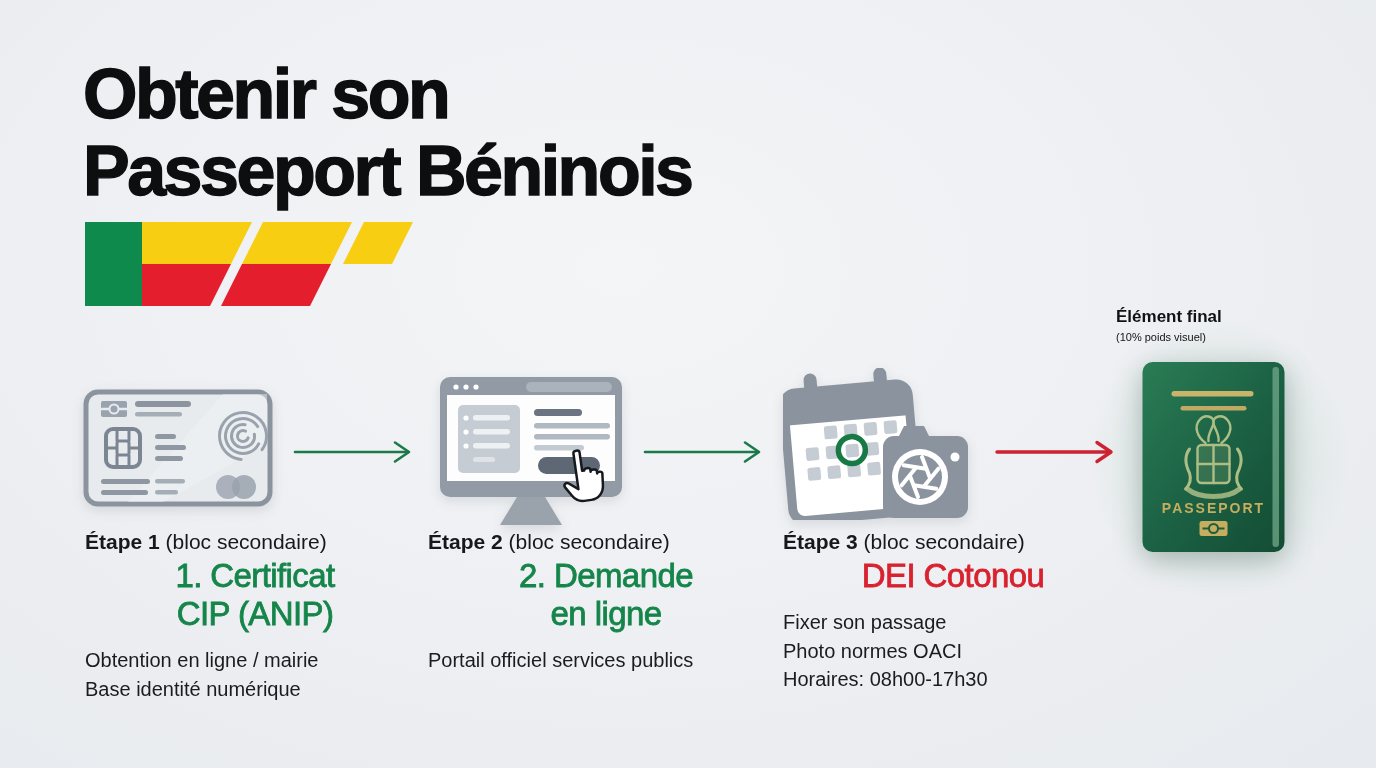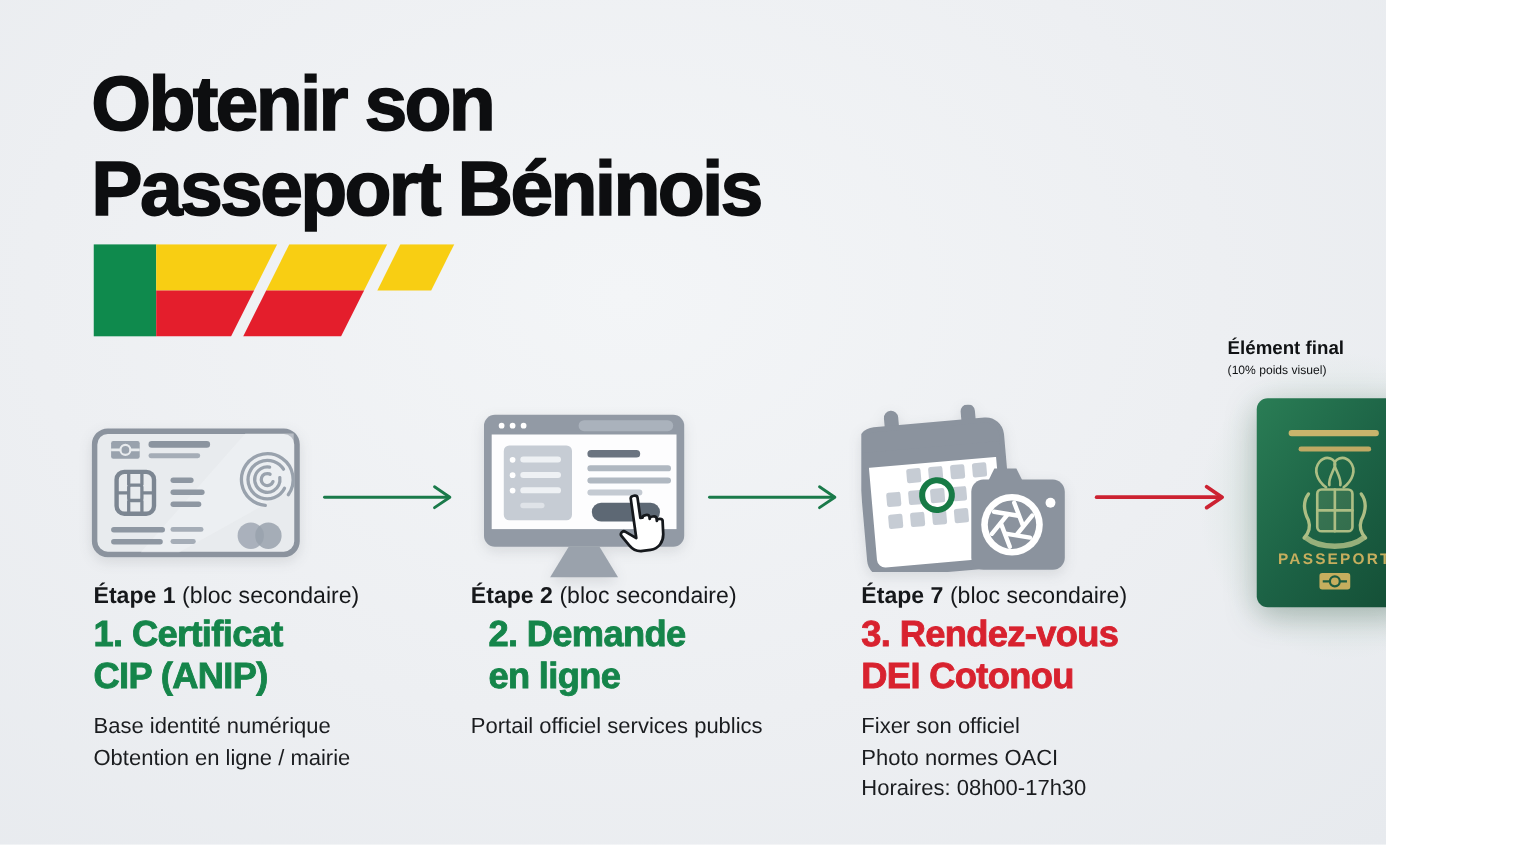--- a/index.html
+++ b/index.html
@@ -1,17 +1,17 @@
 <!DOCTYPE html>
 <html><head>
 <meta charset="utf-8">
 <style>
   html,body{margin:0;padding:0;}
   body{font-family:"Liberation Sans","DejaVu Sans",sans-serif;}
-  #canvas{position:relative;width:1260px;height:768px;overflow:hidden;
+  #canvas{position:relative;width:1376px;height:768px;overflow:hidden;
     background:radial-gradient(ellipse at 45% 35%, #f3f5f7 0%, #edeff2 55%, #e7eaee 100%);}
   
   #passport-glow{position:absolute;left:1090px;top:320px;width:260px;height:280px;border-radius:50%;
     background:radial-gradient(closest-side, rgba(130,185,150,.30), rgba(130,185,150,0));}
   
   .title{position:absolute;left:83px;top:56px;font-size:70px;line-height:77px;font-weight:800;
     letter-spacing:-2.5px;color:#0d0e10;-webkit-text-stroke:1.4px #0d0e10;}
   
   #flag{position:absolute;left:85px;top:222px;}
   
@@ -25,22 +25,22 @@
   #arrow-1{left:292px;} #arrow-2{left:642px;} #arrow-3{left:994px;}
   
   #final-label{position:absolute;left:1116px;top:306px;width:200px;text-align:left;color:#101214;}
   #final-label .fl-title{font-size:17px;font-weight:700;line-height:21px;}
   #final-label .fl-sub{font-size:11px;line-height:20px;}
   
   .step-col{position:absolute;top:531px;width:340px;}
   #step-col-1{left:85px;} #step-col-2{left:428px;} #step-col-3{left:783px;}
   .step-tag{font-size:21px;line-height:22px;color:#16181b;}
   .step-tag b{font-weight:700;}
-  .step-heading{margin-top:4px;font-size:33px;line-height:38px;font-weight:700;
-    letter-spacing:-0.6px;-webkit-text-stroke:0.8px currentColor;}
+  .step-heading{margin-top:4px;font-size:33px;line-height:38px;font-weight:400;
+    letter-spacing:-0.6px;text-align:center;-webkit-text-stroke:0.8px currentColor;}
   .step-body{margin-top:13px;font-size:20px;line-height:28.5px;color:#1a1c1f;}
 </style>
 </head>
 <body>
 
 <div id="canvas">
 
   <div id="passport-glow"></div>
 
   <div class="title">
@@ -215,48 +215,47 @@
   <div id="step-col-1" class="step-col">
     <div class="step-tag">
       <b>Étape 1</b>
       <span>(bloc secondaire)</span>
     </div>
     <div class="step-heading" style="color: rgb(21, 133, 74);">
       <div>1. Certificat</div>
       <div>CIP (ANIP)</div>
     </div>
     <div class="step-body">
+      <div>Obtention en ligne / mairie</div>
       <div>Base identité numérique</div>
-      <div>Obtention en ligne / mairie</div>
     </div>
   </div>
 
   <div id="step-col-2" class="step-col">
     <div class="step-tag">
       <b>Étape 2</b>
       <span>(bloc secondaire)</span>
     </div>
     <div class="step-heading" style="color: rgb(21, 133, 74); margin-left: 16px;">
       <div>2. Demande</div>
       <div>en ligne</div>
     </div>
     <div class="step-body">
       <div>Portail officiel services publics</div>
     </div>
   </div>
 
   <div id="step-col-3" class="step-col">
     <div class="step-tag">
-      <b>Étape 7</b>
+      <b>Étape 3</b>
       <span>(bloc secondaire)</span>
     </div>
     <div class="step-heading" style="color: rgb(216, 34, 47);">
-      <div>3. Rendez-vous</div>
       <div>DEI Cotonou</div>
     </div>
     <div class="step-body">
-      <div>Fixer son officiel</div>
+      <div>Fixer son passage</div>
       <div>Photo normes OACI</div>
       <div>Horaires: 08h00-17h30</div>
     </div>
   </div>
 
 </div>
 
 </body></html>

